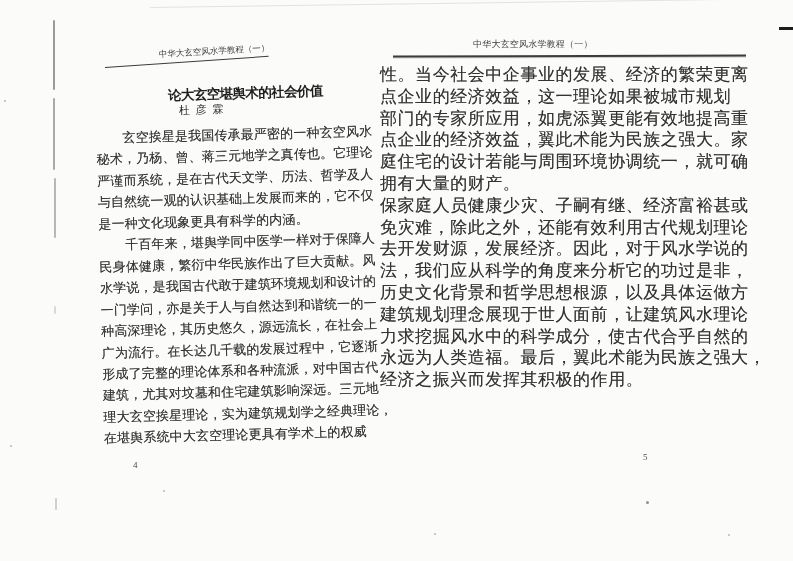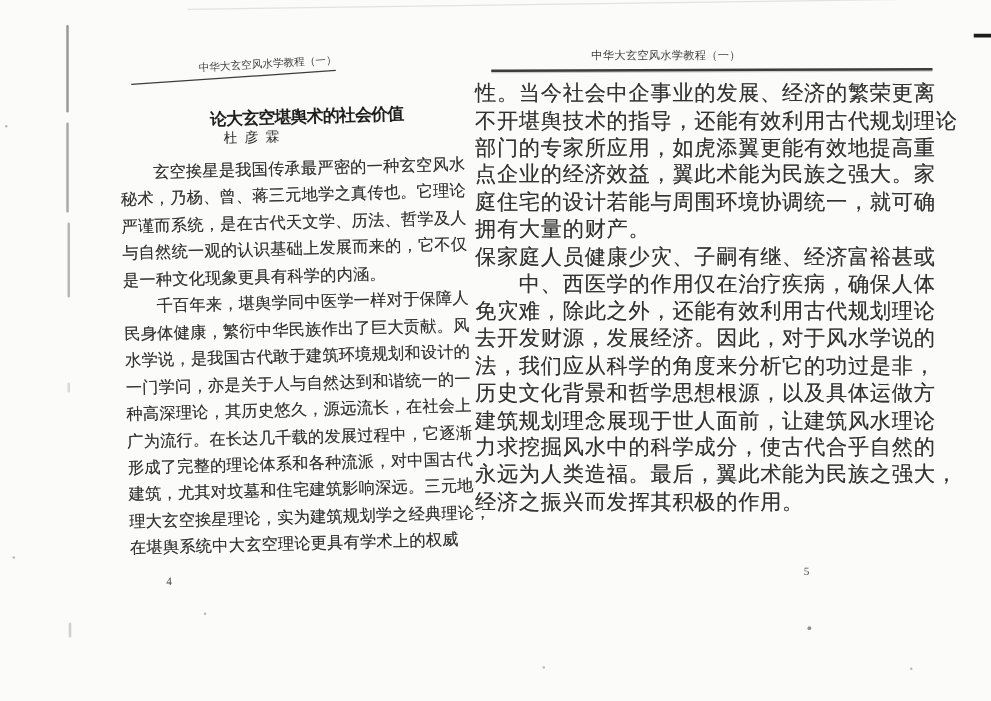--- a/index.html
+++ b/index.html
@@ -90,27 +90,26 @@
         <div class="line">在堪舆系统中大玄空理论更具有学术上的权威</div>
       </div>
     <div class="pageno left">4</div>
   </section>
 
   <section>
     <div class="run-head right">中华大玄空风水学教程（一）</div>
     <div class="head-rule right"></div>
     <div class="body-col right">
         <div class="line">性。当今社会中企事业的发展、经济的繁荣更离</div>
-        <div class="line">不开堪舆技术的指导，还能有效利用古代规划理论</div>
+        <div class="line">点企业的经济效益，这一理论如果被城市规划</div>
         <div class="line">部门的专家所应用，如虎添翼更能有效地提高重</div>
         <div class="line">点企业的经济效益，翼此术能为民族之强大。家</div>
         <div class="line">庭住宅的设计若能与周围环境协调统一，就可确</div>
         <div class="line">拥有大量的财产。</div>
         <div class="line">保家庭人员健康少灾、子嗣有继、经济富裕甚或</div>
-        <div class="line">　　中、西医学的作用仅在治疗疾病，确保人体</div>
         <div class="line">免灾难，除此之外，还能有效利用古代规划理论</div>
         <div class="line">去开发财源，发展经济。因此，对于风水学说的</div>
         <div class="line">法，我们应从科学的角度来分析它的功过是非，</div>
         <div class="line">历史文化背景和哲学思想根源，以及具体运做方</div>
         <div class="line">建筑规划理念展现于世人面前，让建筑风水理论</div>
         <div class="line">力求挖掘风水中的科学成分，使古代合乎自然的</div>
         <div class="line">永远为人类造福。最后，翼此术能为民族之强大，</div>
         <div class="line">经济之振兴而发挥其积极的作用。</div>
       </div>
     <div class="pageno right">5</div>

